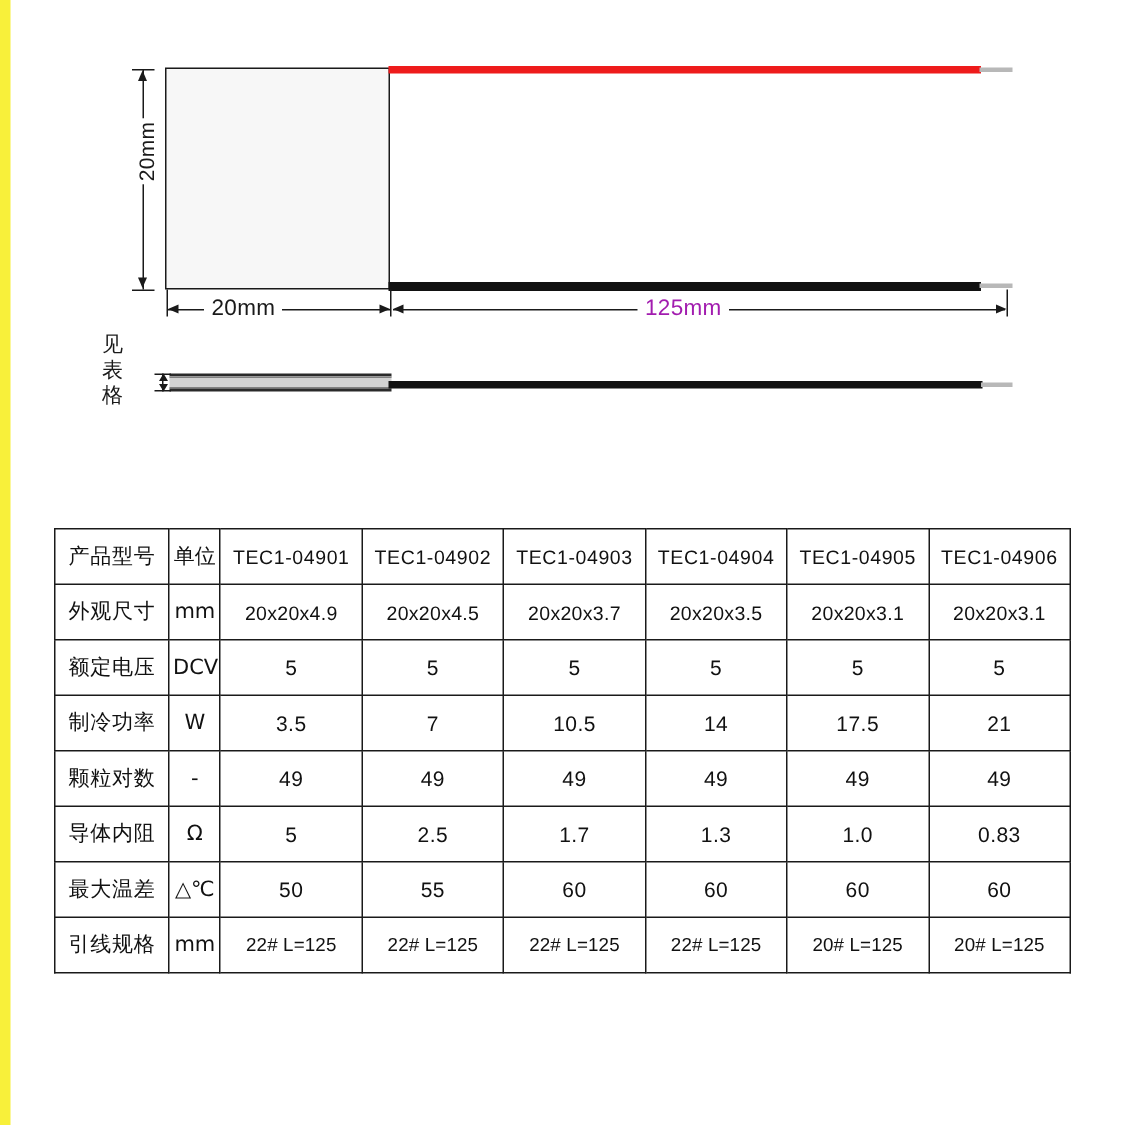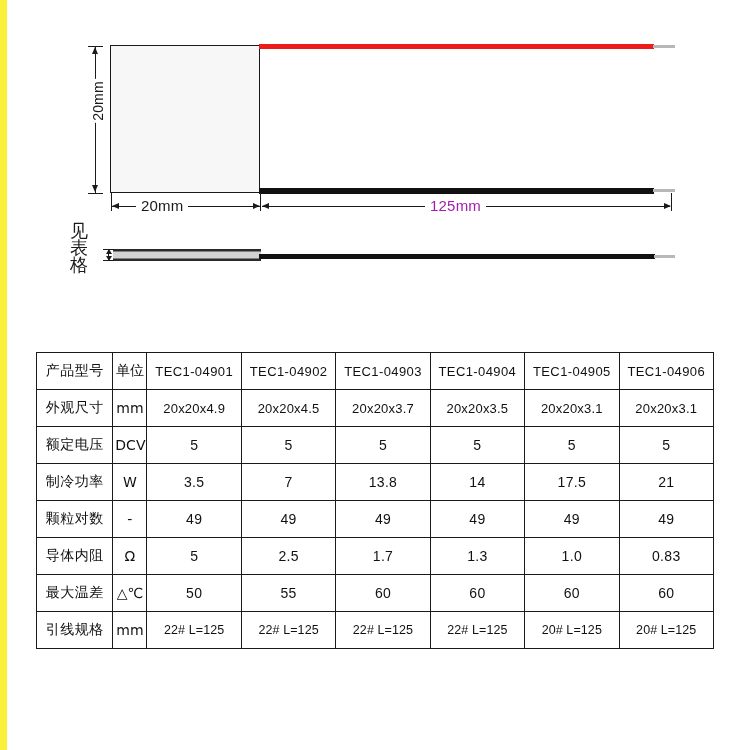--- a/index.html
+++ b/index.html
@@ -259,25 +259,24 @@
     left: 105.5px; top: 256px;
     width: 0; height: 0;
     border-left: 3px solid transparent;
     border-right: 3px solid transparent;
     border-top: 5px solid #1a1a1a;
   }
   .side-note {
     position: absolute;
     left: 68px; top: 222px;
     width: 22px;
-    font-size: 18px;
+    font-size: 14px;
     line-height: 17px;
     color: #1a1a1a;
     font-family: "DejaVu Sans", sans-serif;
-    text-align: center;
   }
 
   
   .spec-table-wrap {
     position: absolute;
     left: 36px; top: 352px;
     width: 678px;
   }
   table.spec {
     border-collapse: collapse;
@@ -405,21 +404,21 @@
             <td class="c-val">5</td>
             <td class="c-val">5</td>
             <td class="c-val">5</td>
             <td class="c-val">5</td>
           </tr>
           <tr>
             <td class="c-label">制冷功率</td>
             <td class="c-unit">W</td>
             <td class="c-val">3.5</td>
             <td class="c-val">7</td>
-            <td class="c-val">13.8</td>
+            <td class="c-val">10.5</td>
             <td class="c-val">14</td>
             <td class="c-val">17.5</td>
             <td class="c-val">21</td>
           </tr>
           <tr>
             <td class="c-label">颗粒对数</td>
             <td class="c-unit">-</td>
             <td class="c-val">49</td>
             <td class="c-val">49</td>
             <td class="c-val">49</td>

